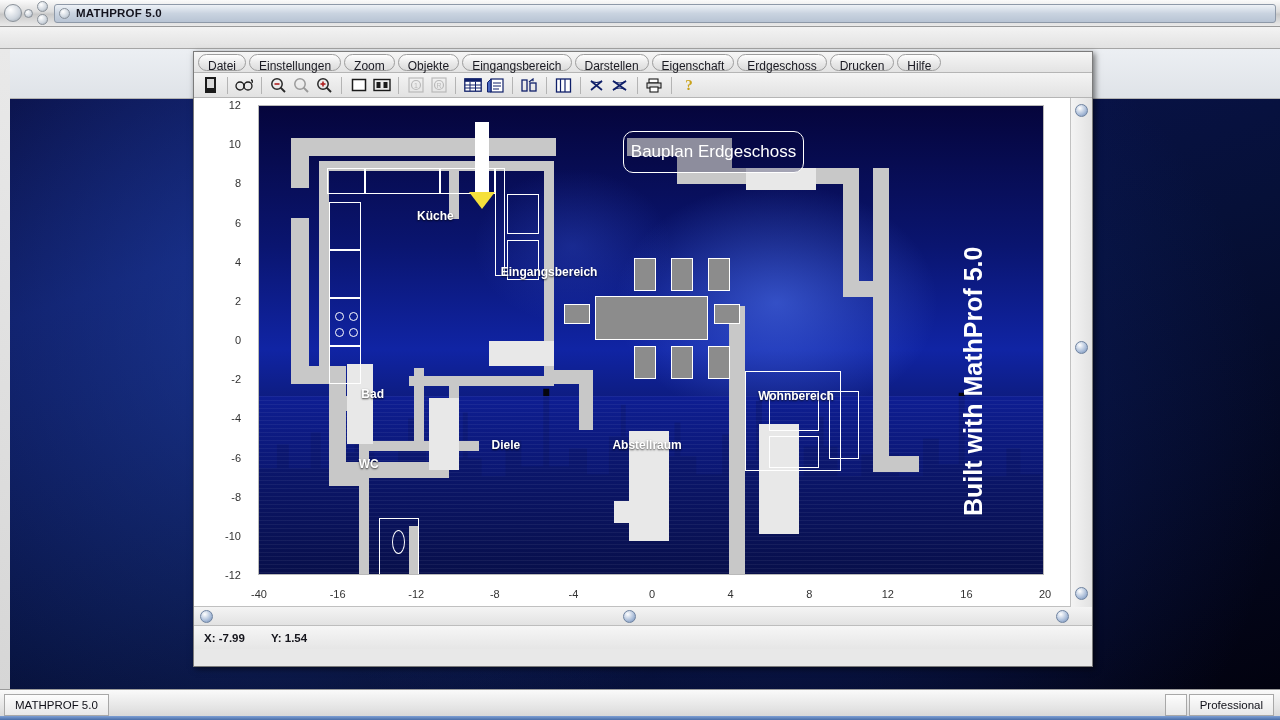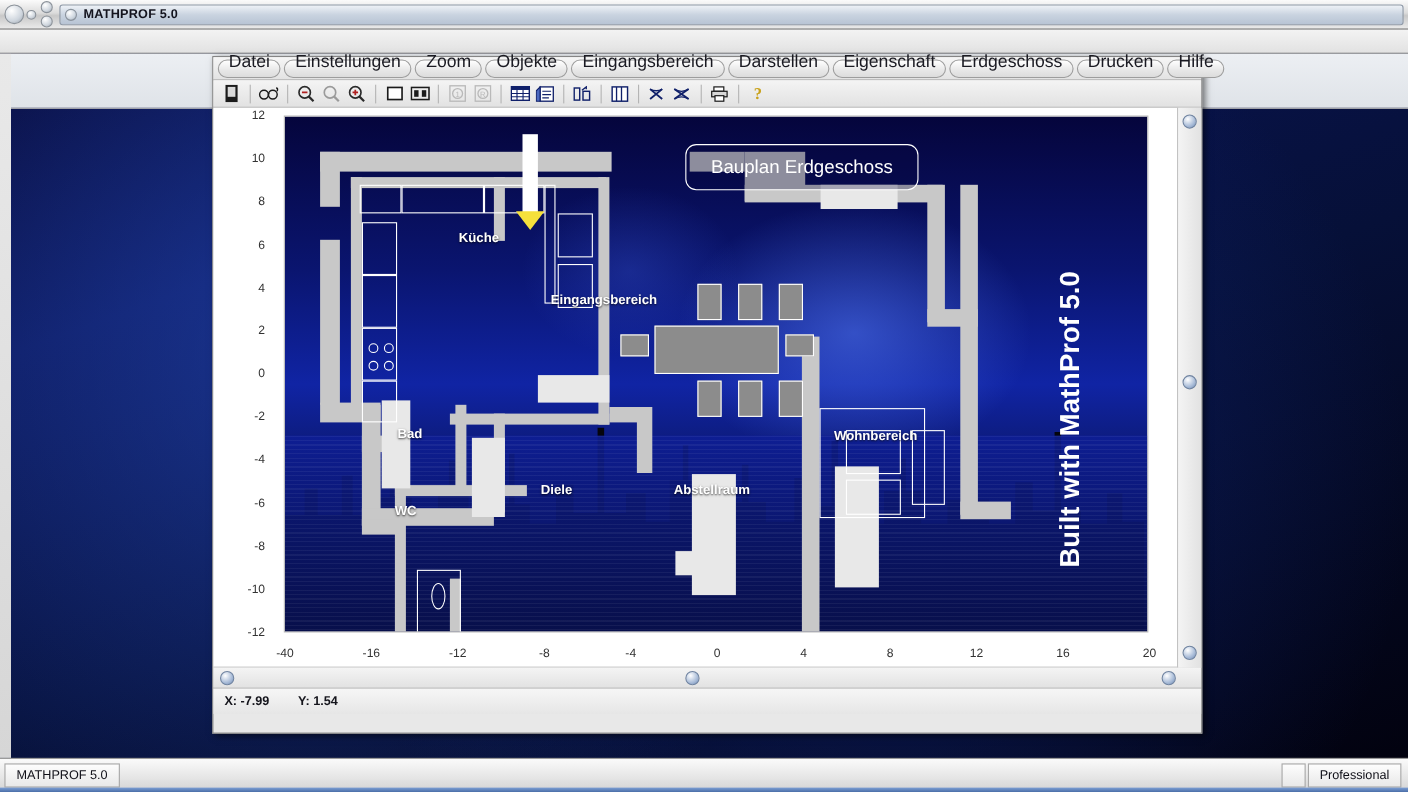--- a/index.html
+++ b/index.html
@@ -6,21 +6,21 @@
   html, body { margin:0; padding:0; }
   body {
     width:1280px; height:720px; overflow:hidden;
     font-family:"Liberation Sans", sans-serif;
     background:#000;
   }
 
   
   #app {
     position:absolute; inset:0;
-    background:#737373;
+    background:#86efac;
   }
   .outer-titlebar {
     position:absolute; left:0; top:0; width:1280px; height:27px;
     background:linear-gradient(#fbfbfb,#dcdcdc 45%,#c8c8c8 55%,#eaeaea);
     border-bottom:1px solid #9a9a9a;
     display:flex; align-items:center;
   }
   .win-btn-group { display:flex; align-items:center; gap:2px; padding-left:4px; }
   .orb { border-radius:50%; background:radial-gradient(circle at 35% 30%,#ffffff,#cfd6de 60%,#9aa3ad);
          border:1px solid #8b929a; }
@@ -99,22 +99,22 @@
   .inner-title-text { font-size:11.5px; font-weight:bold; color:#10101a; }
 
   
   .menubar {
     height:21px; display:flex; align-items:center; gap:3px;
     padding:1px 4px;
     background:linear-gradient(#f6f6f6,#e3e3e3);
     border-bottom:1px solid #b5b5b5;
   }
   .menu-item {
-    height:17px; padding:4px 9px; display:flex; align-items:flex-end;
-    font-size:16px; color:#1a1a22;
+    height:17px; padding:4px 9px; display:flex; align-items:flex-start;
+    font-size:12px; color:#1a1a22;
     border:1px solid #9d9d9d; border-radius:9px;
     background:linear-gradient(#ffffff,#e9e9e9 55%,#dcdcdc);
   }
 
   
   .toolbar {
     height:25px; display:flex; align-items:center; gap:2px; padding:0 6px;
     background:linear-gradient(#f4f4f4,#e2e2e2);
     border-bottom:1px solid #b5b5b5;
   }
@@ -529,21 +529,21 @@
         <div class="arrow-head" style="left:210px; top:86px;"></div>
 
         <div class="rlabel" style="left:22.5%; top:23.5%">Küche</div>
         <div class="rlabel" style="left:37.0%; top:35.5%">Eingangsbereich</div>
         <div class="rlabel" style="left:14.5%; top:61.5%">Bad</div>
         <div class="rlabel" style="left:14.0%; top:76.5%">WC</div>
         <div class="rlabel" style="left:31.5%; top:72.5%">Diele</div>
         <div class="rlabel" style="left:49.5%; top:72.5%">Abstellraum</div>
         <div class="rlabel" style="left:68.5%; top:62.0%">Wohnbereich</div>
 
-        <div class="titlebox" style="left:364px; top:25px; width:212px; height:42px;">Bauplan Erdgeschoss</div>
+        <div class="titlebox" style="left:364px; top:25px; width:181px; height:42px;">Bauplan Erdgeschoss</div>
 
         <div class="vtext" style="left:700px; top:410px;">Built with MathProf 5.0</div>
       </div>
 
       <div class="vscroll">
         <div class="sb-orb" style="left:4px; top:6px;"></div>
         <div class="sb-orb" style="left:4px; top:243px;"></div>
         <div class="sb-orb" style="left:4px; top:489px;"></div>
       </div>
     </div>

